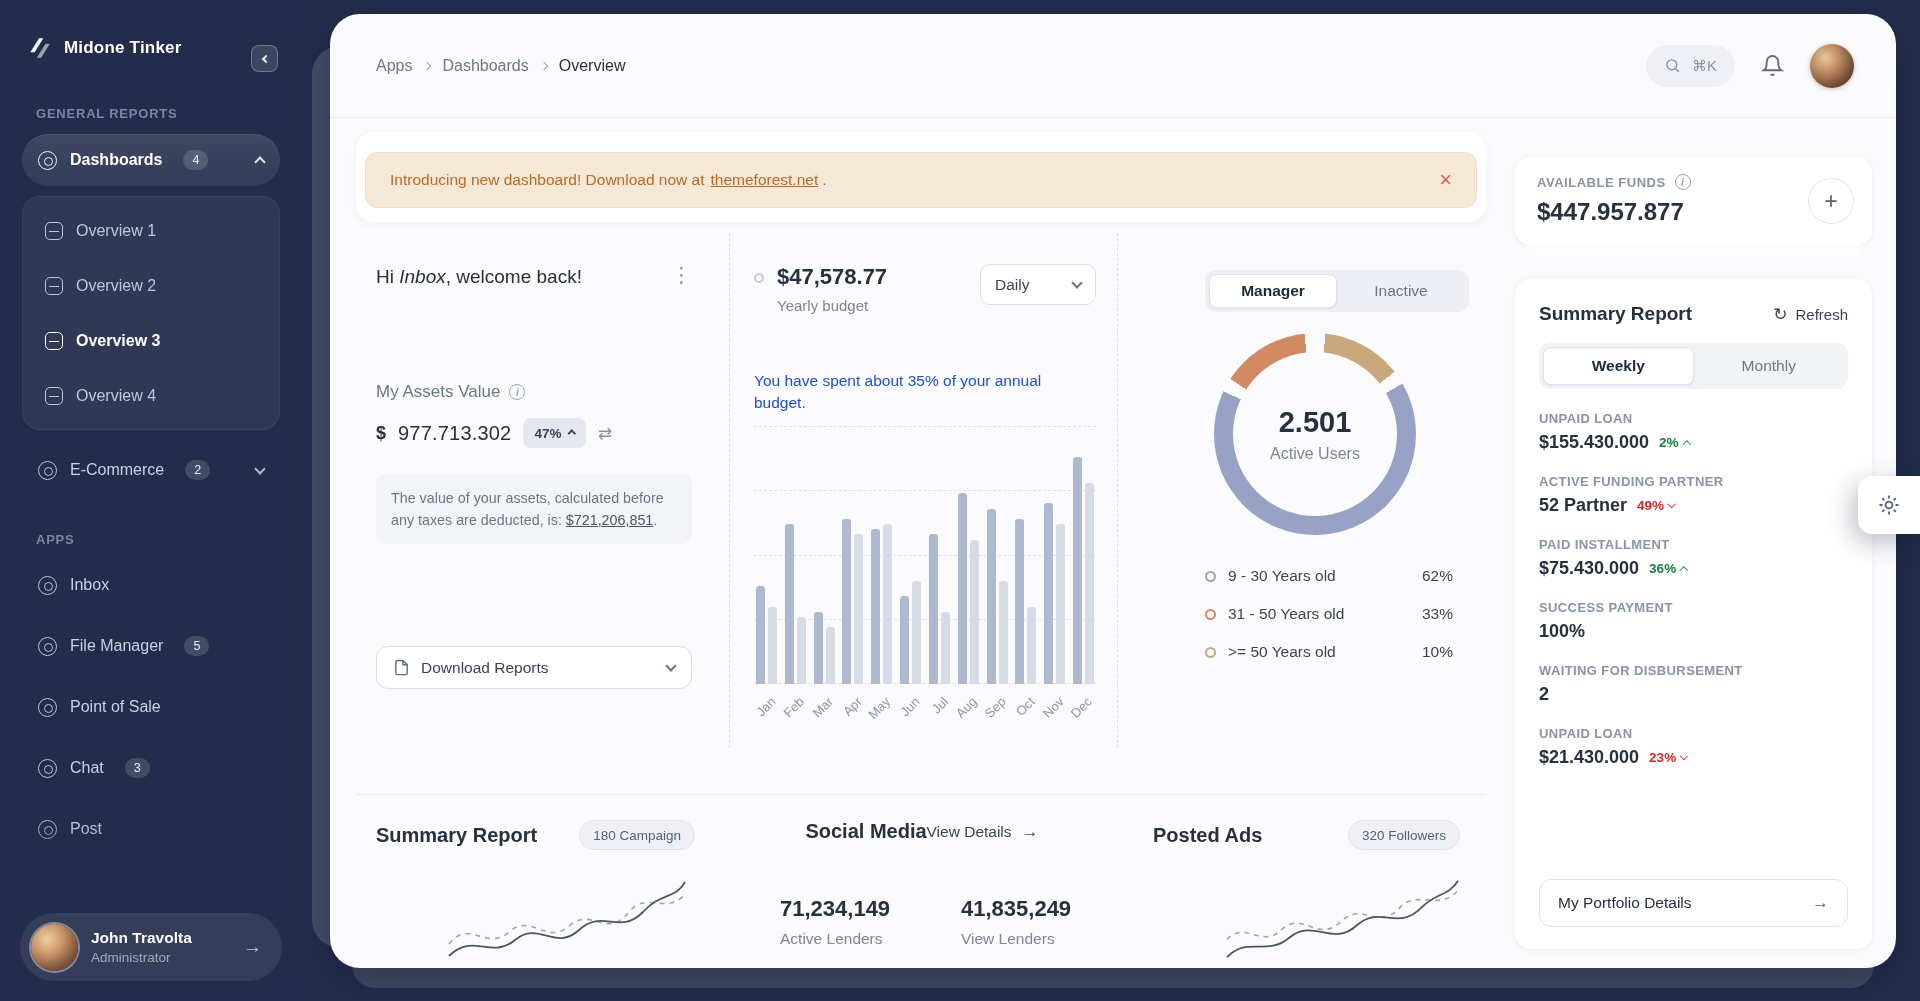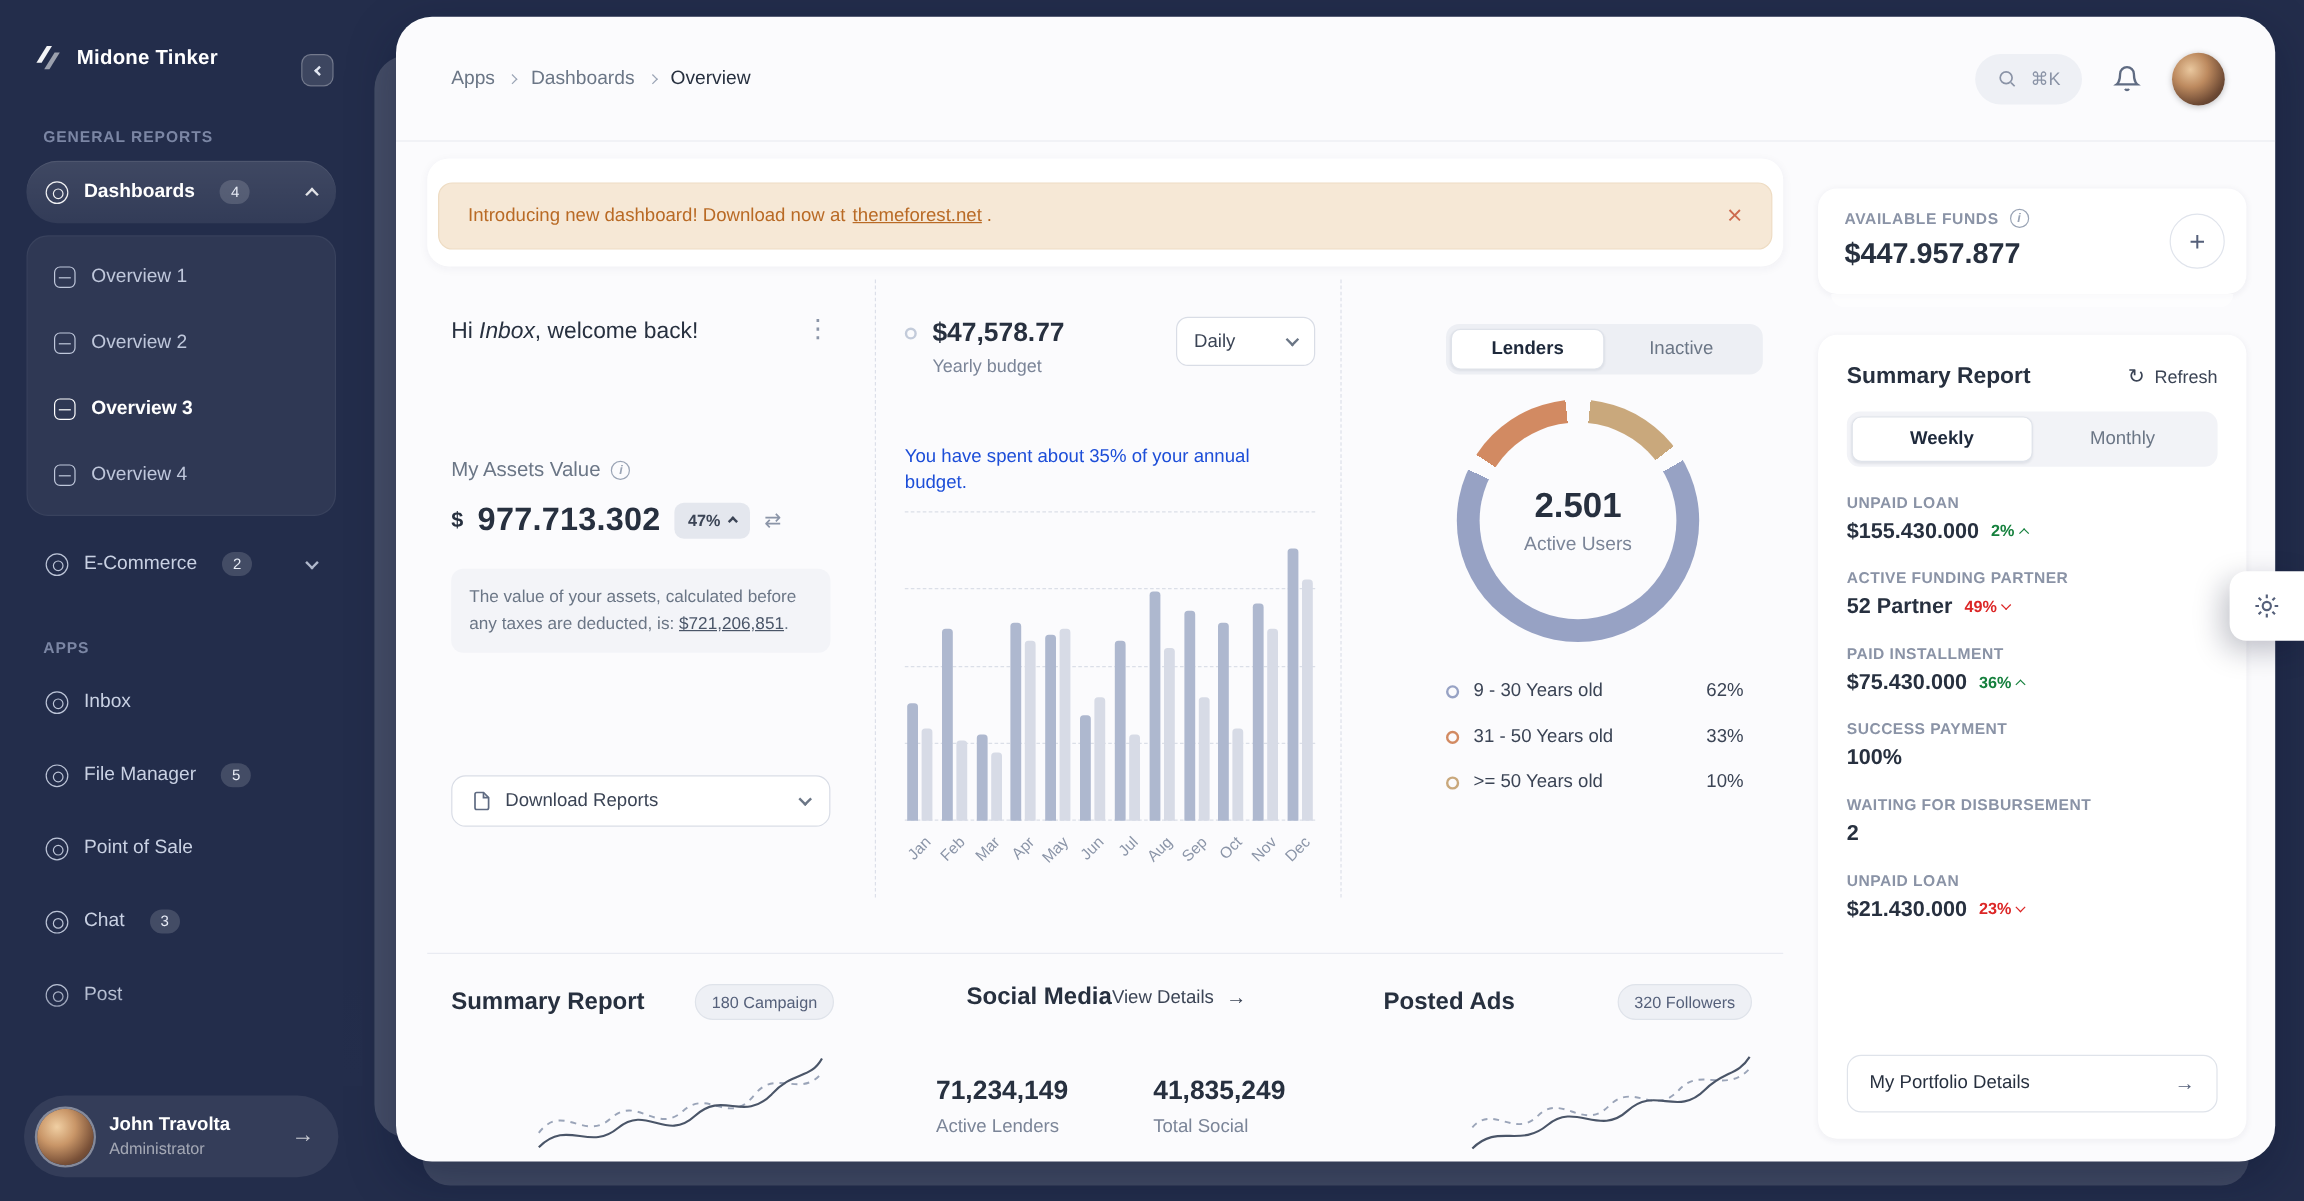--- a/index.html
+++ b/index.html
@@ -69,21 +69,21 @@
 
   
   #welcome{position:absolute;left:46px;top:148px;width:316px;display:flex;align-items:flex-start;justify-content:space-between;}
   .welcome-text{font-size:19px;color:#27303f;}
   .wname{font-style:italic;}
   .kebab{color:#8b95a8;font-size:21px;cursor:pointer;line-height:.9;}
   #assets-title{position:absolute;left:46px;top:264px;display:flex;align-items:center;gap:9px;color:#6b7686;font-size:17px;}
   .info-icon{width:16px;height:16px;border:1.4px solid #9aa4b5;color:#9aa4b5;border-radius:50%;font-size:10.5px;display:inline-flex;align-items:center;justify-content:center;font-style:italic;font-weight:700;flex:none;}
   #assets-value{position:absolute;left:46px;top:300px;display:flex;align-items:center;gap:12px;}
   .currency{font-size:18px;font-weight:600;}
-  .big-value{font-size:27px;font-weight:700;letter-spacing:.2px;}
+  .big-value{font-size:20px;font-weight:400;letter-spacing:.2px;}
   .delta-badge{background:#e4e7ee;border-radius:8px;height:30px;display:flex;align-items:center;gap:8px;padding:0 11px;font-size:13.5px;font-weight:600;color:#3b4455;cursor:pointer;}
   .delta-badge .chev{width:5.5px;height:5.5px;border-width:2px;}
   .swap-icon{color:#8b95a8;font-size:17px;cursor:pointer;}
   #assets-note{position:absolute;left:46px;top:356px;width:316px;background:#f3f4f8;border-radius:10px;padding:13px 15px;font-size:14.3px;line-height:1.55;color:#6b7686;}
   .note-value{color:#4a5568;text-decoration:underline;}
   #download-btn{position:absolute;left:46px;top:528px;width:316px;height:43px;background:#fff;border:1px solid #d9dde6;border-radius:12px;display:flex;align-items:center;gap:11px;padding:0 16px;font-size:15.5px;color:#3b4455;cursor:pointer;}
   #download-btn .chev{margin-left:auto;color:#6b7686;}
   .doc-icon{color:#5f6b82;display:flex;}
 
   
@@ -416,21 +416,21 @@
             <div class="bgroup">
               <div class="bar" style="height: 227px; background: rgb(174, 184, 207);"></div>
               <div class="bar" style="height: 201px; background: rgb(215, 219, 230);"></div>
               <span class="mlabel">Dec</span>
             </div>
           </div>
       </div>
     </div>
 
     <div id="user-toggle">
-        <div class="seg-btn active">Lenders</div>
+        <div class="seg-btn active">Manager</div>
         <div class="seg-btn">Inactive</div>
       </div>
 
     <div id="donut" style="background: conic-gradient(rgb(251, 251, 253) 0deg, rgb(251, 251, 253) 6deg, rgb(201, 168, 124) 6deg, rgb(201, 168, 124) 52deg, rgb(251, 251, 253) 52deg, rgb(251, 251, 253) 60deg, rgb(151, 162, 196) 60deg, rgb(151, 162, 196) 295deg, rgb(251, 251, 253) 295deg, rgb(251, 251, 253) 303deg, rgb(210, 138, 98) 303deg, rgb(210, 138, 98) 354deg, rgb(251, 251, 253) 354deg, rgb(251, 251, 253) 360deg);">
       <div class="donut-center">
         <div class="donut-total">2.501</div>
         <div class="donut-sub">Active Users</div>
       </div>
     </div>
 
@@ -470,21 +470,21 @@
         <span class="vd-arrow">→</span>
       </span>
     </div>
     <div id="social-stats">
         <div class="ss-block">
           <div class="ss-val">71,234,149</div>
           <div class="ss-label">Active Lenders</div>
         </div>
         <div class="ss-block">
           <div class="ss-val">41,835,249</div>
-          <div class="ss-label">Total Social</div>
+          <div class="ss-label">View Lenders</div>
         </div>
       </div>
 
     <div id="b3">
       <span class="b-title">Posted Ads</span>
       <span class="pill">320 Followers</span>
     </div>
     <svg id="wave2" class="wave" viewBox="0 0 240 108">
       <path class="dash" d="M2 80 C 20 60, 38 90, 58 70 C 78 50, 96 84, 118 62 C 140 40, 156 72, 178 48 C 196 28, 218 52, 238 30"></path>
       <path class="solid" d="M2 98 C 24 76, 42 98, 66 78 C 90 58, 110 88, 134 66 C 158 44, 176 72, 200 48 C 216 32, 228 36, 238 20"></path>

